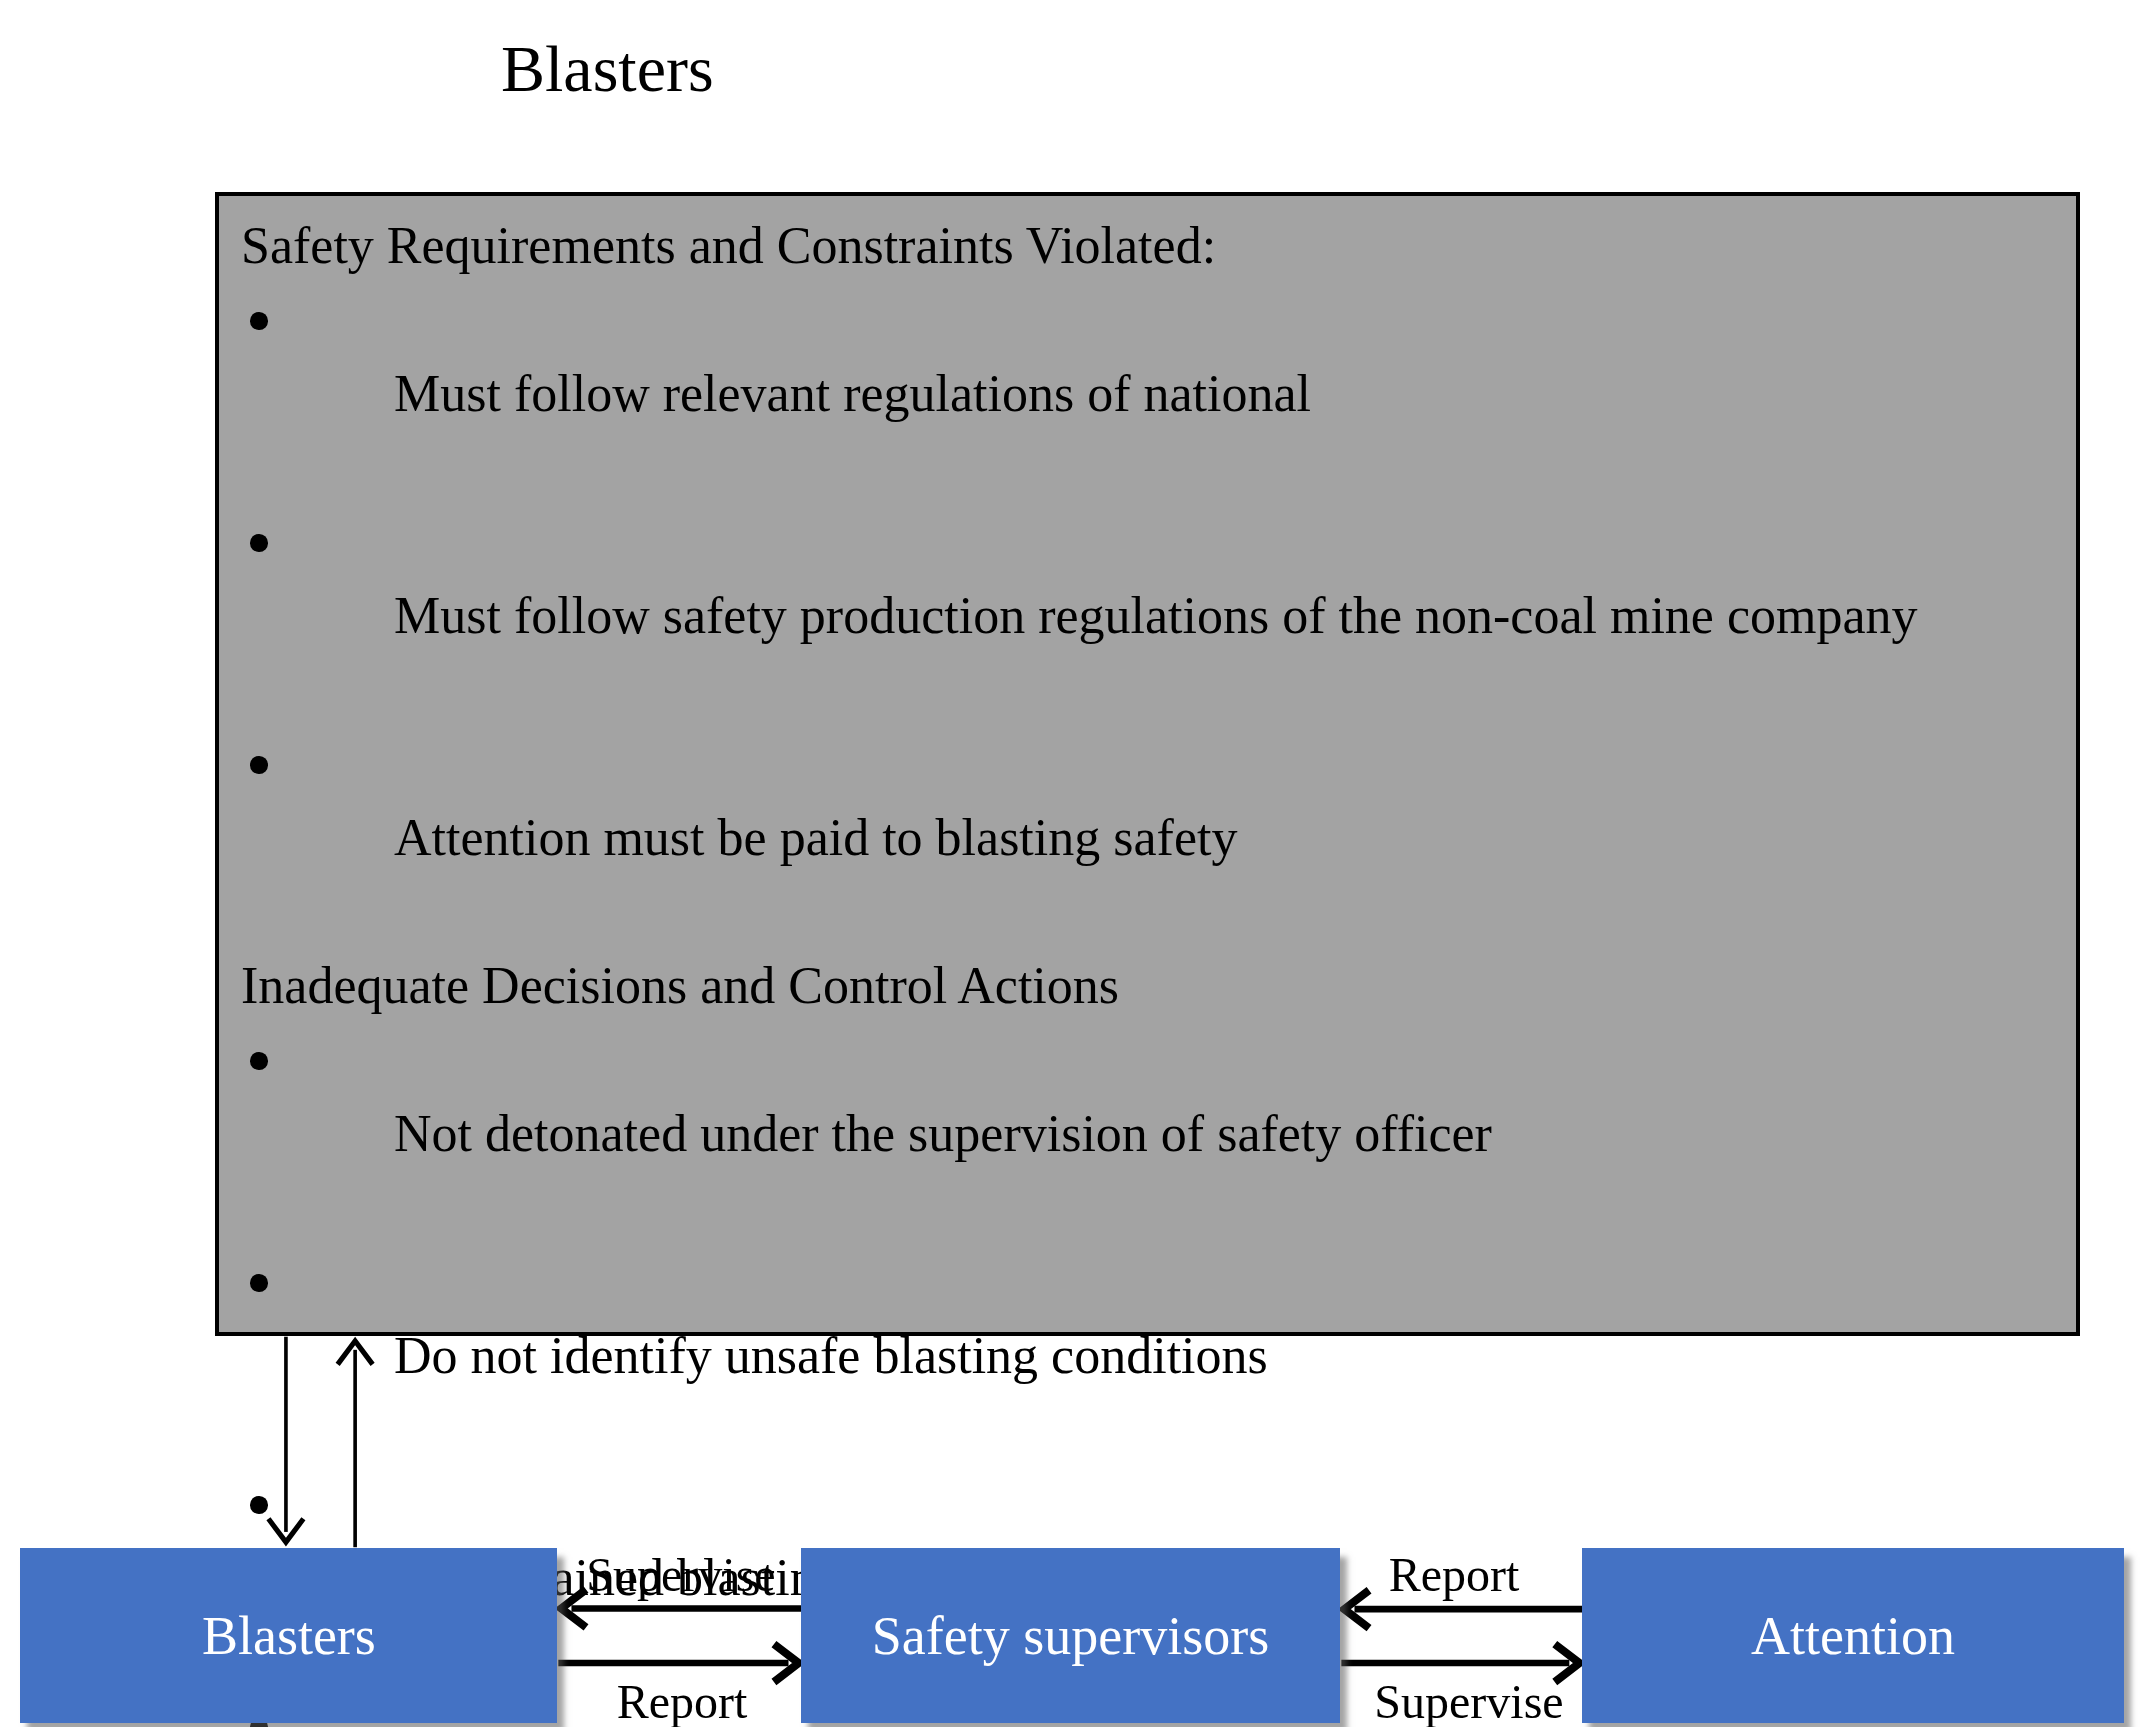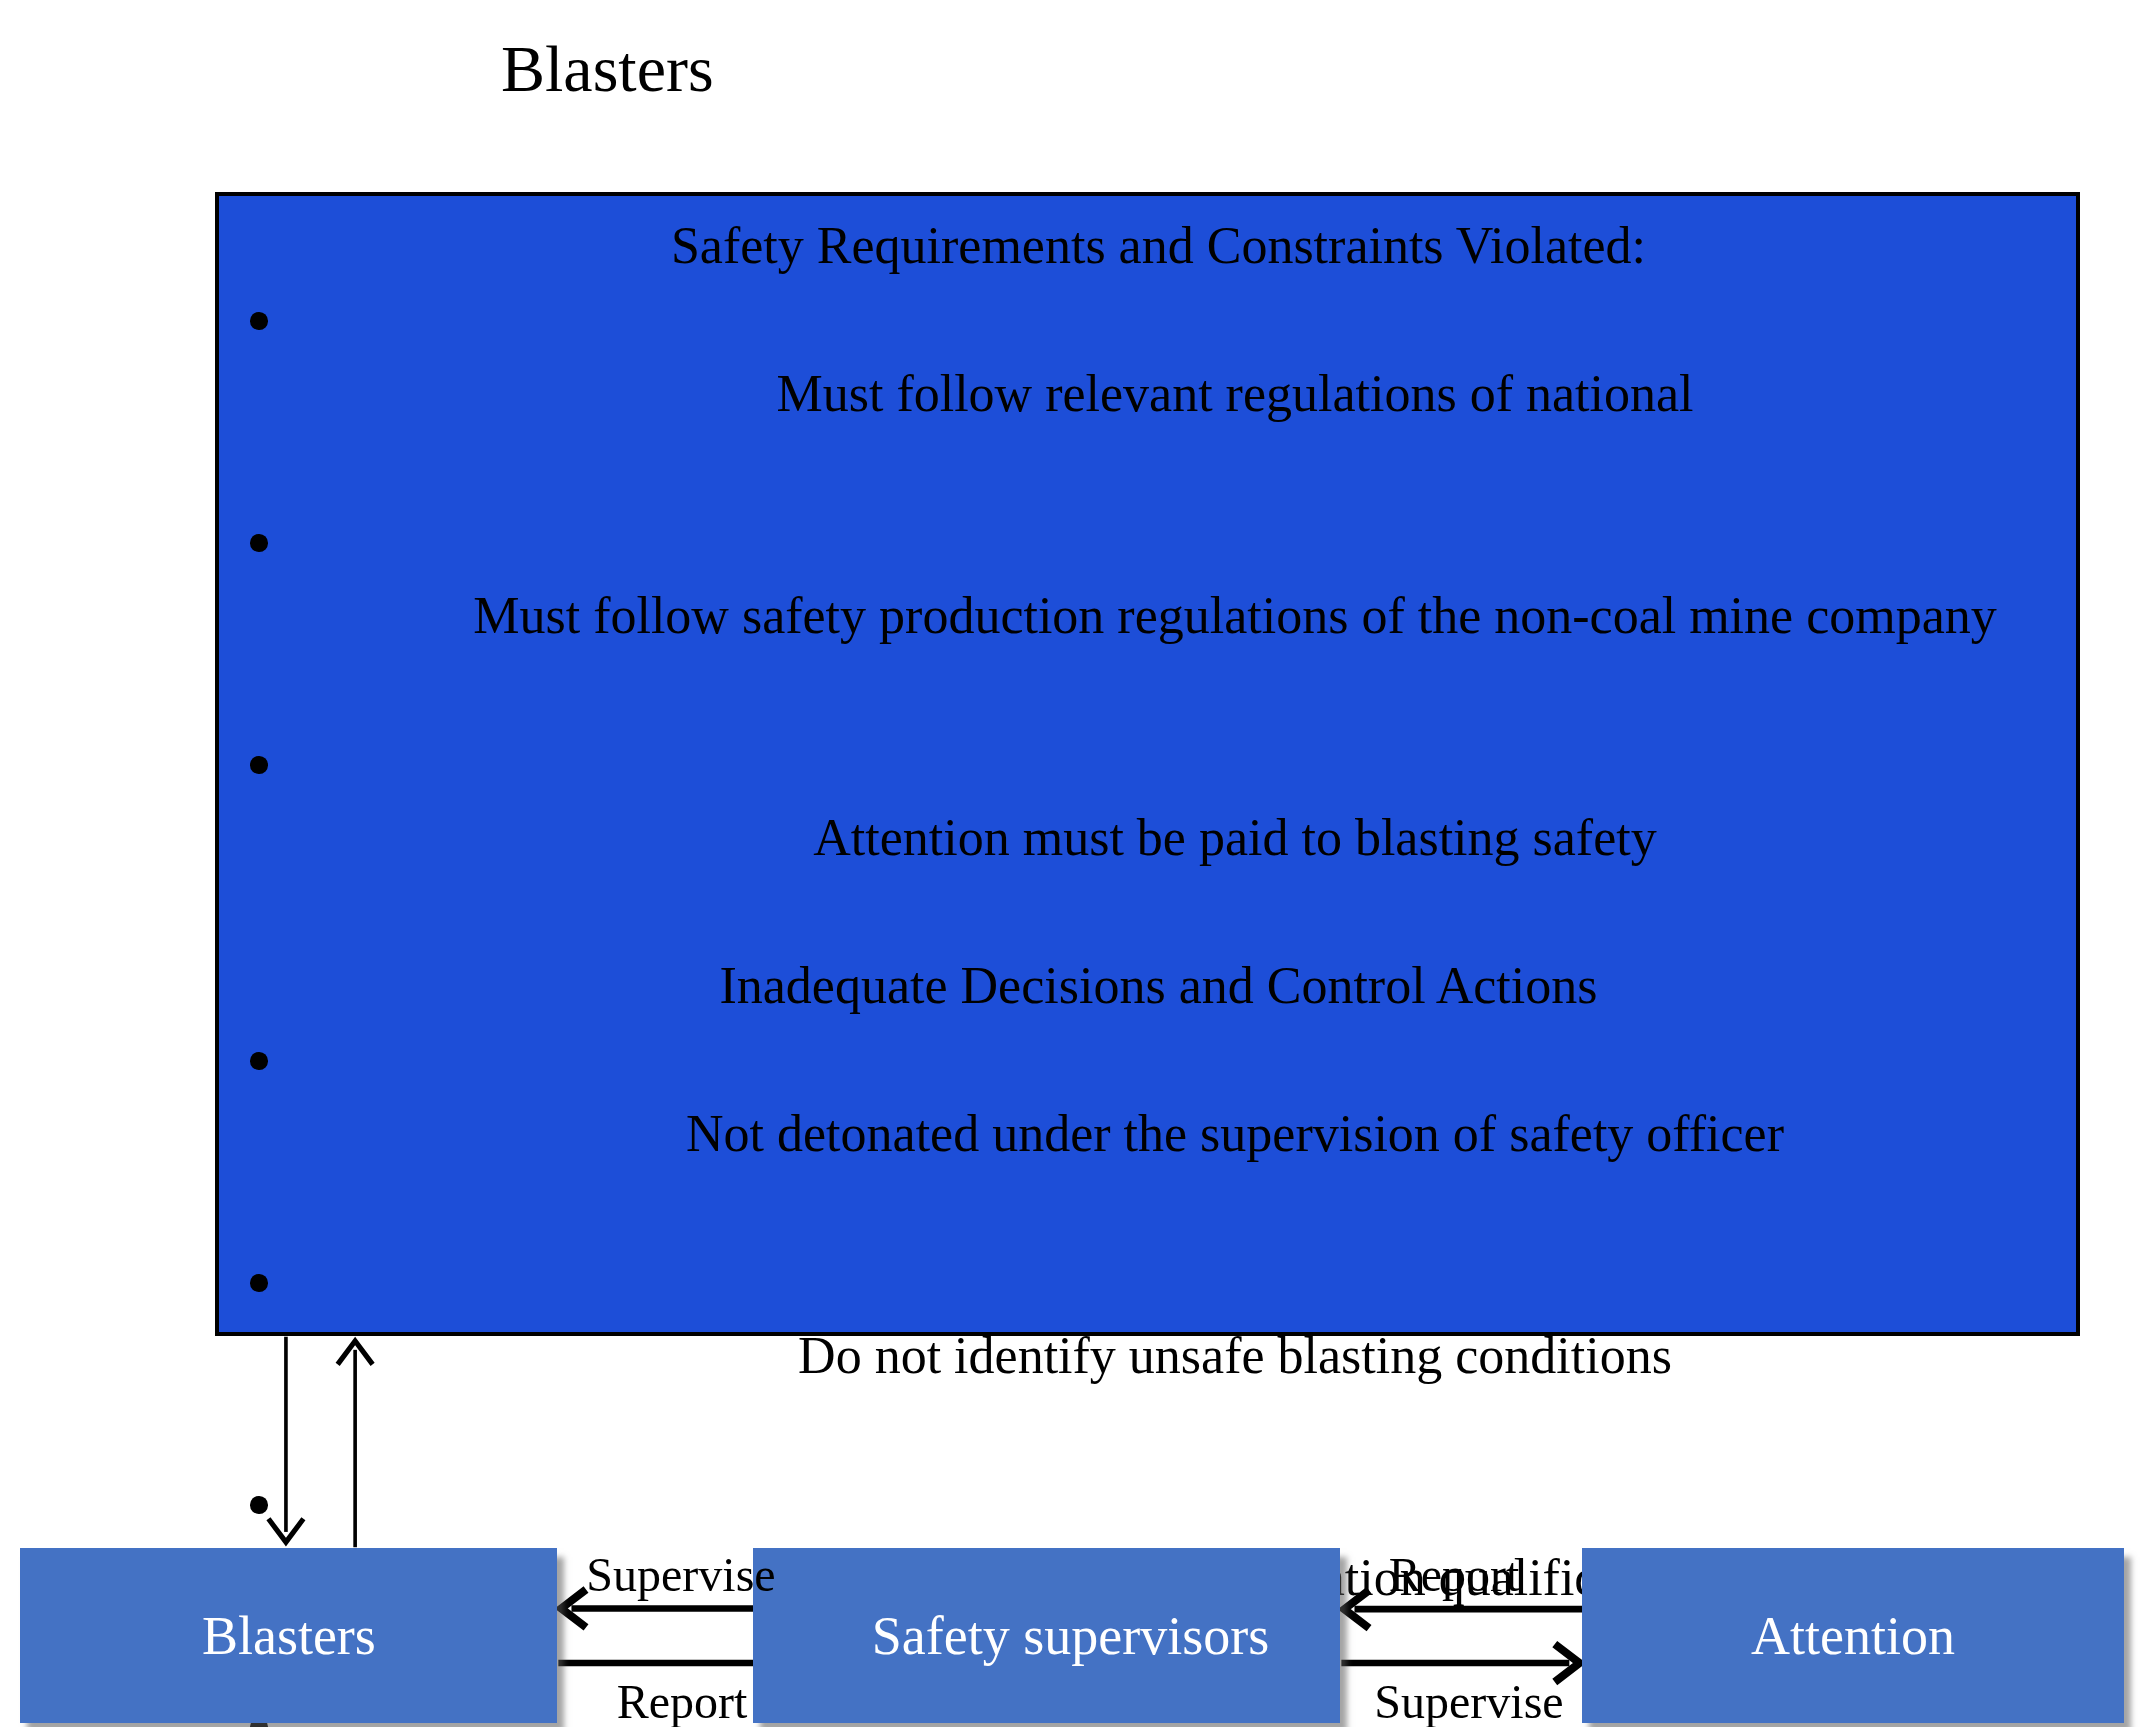--- a/index.html
+++ b/index.html
@@ -23,22 +23,21 @@
     white-space:pre;
   }
 
   
   .info-box{
     position:absolute;
     left:215px; top:162px;
     width:1865px; height:1144px;
     border:4.4px solid #000000;
     box-sizing:border-box;
-    background:#1d4ed8;
-    text-align:center;
+    background:#a3a3a3;
   }
   .info-content{ padding-top:13px; }
   .line{
     position:relative;
     font-size:52px;
     line-height:74px;
     white-space:pre;
   }
   .heading-line{ padding-left:22px; }
   .bullet-line{ padding-left:71px; }
@@ -58,21 +57,21 @@
     background:#4472C4;
     box-shadow:7.3px 8.7px 5.8px rgba(90,90,90,0.55);
     display:flex;
     align-items:center;
     justify-content:center;
     color:#ffffff;
     font-size:54px;
     white-space:pre;
   }
   #actor-blasters{ left:20.4px;  width:537px; }
-  #actor-supervisors{ left:753px; width:539px;padding-left:48px; }
+  #actor-supervisors{ left:801px; width:539px; }
   #actor-builders{ left:1582px; width:542px; }
 
   
   .conn-label{
     position:absolute;
     font-size:48px;
     line-height:1.0;
     transform:translateX(-50%);
     white-space:pre;
     color:#000000;

